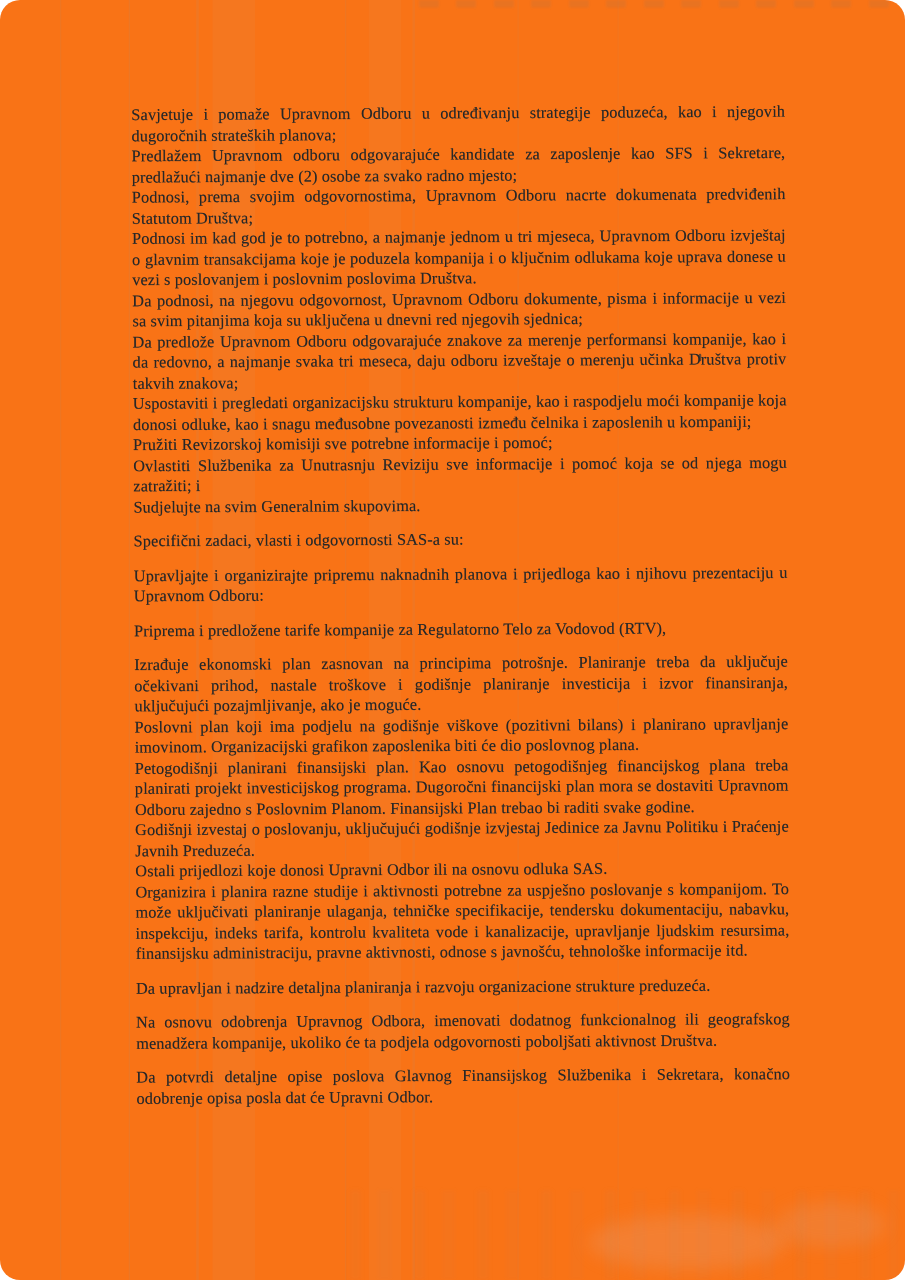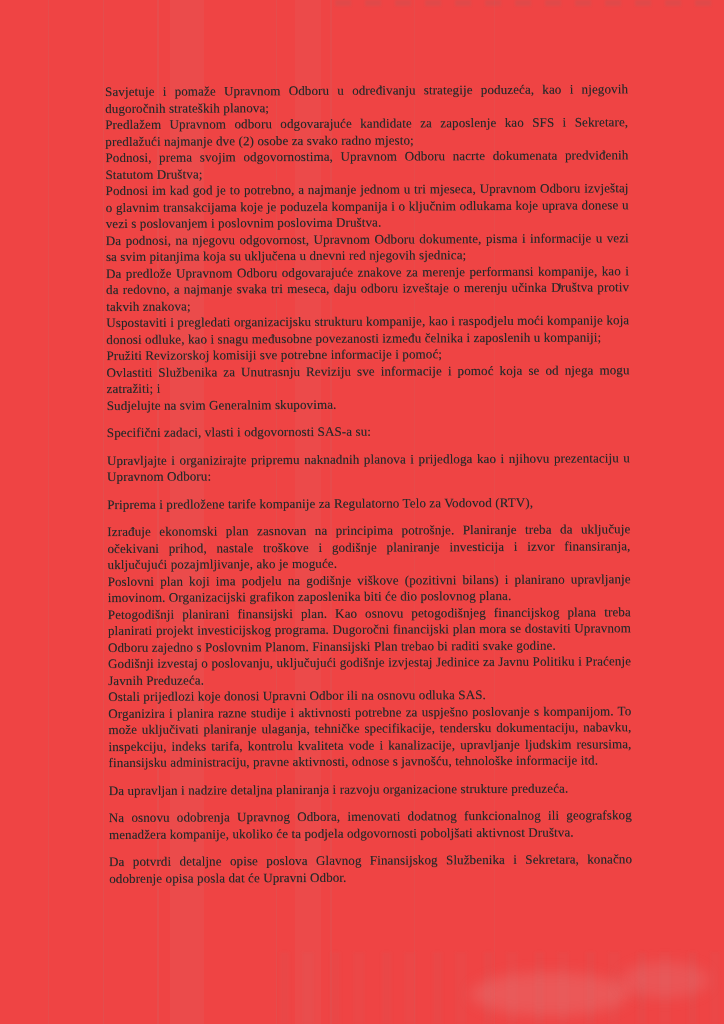--- a/index.html
+++ b/index.html
@@ -4,23 +4,24 @@
 <style>
   html, body {
     margin: 0;
     padding: 0;
     background: #ffffff;
   }
   .page {
     position: relative;
     width: 724px;
     height: 1024px;
-    background: #ef4444;
+    background: #f97316;
     overflow: hidden;
     font-family: "Liberation Serif", serif;
+    border-radius: 16px;
   }
   
   .streak {
     position: absolute;
     top: 0;
     bottom: 0;
     pointer-events: none;
   }
   .top-remnant {
     position: absolute;

